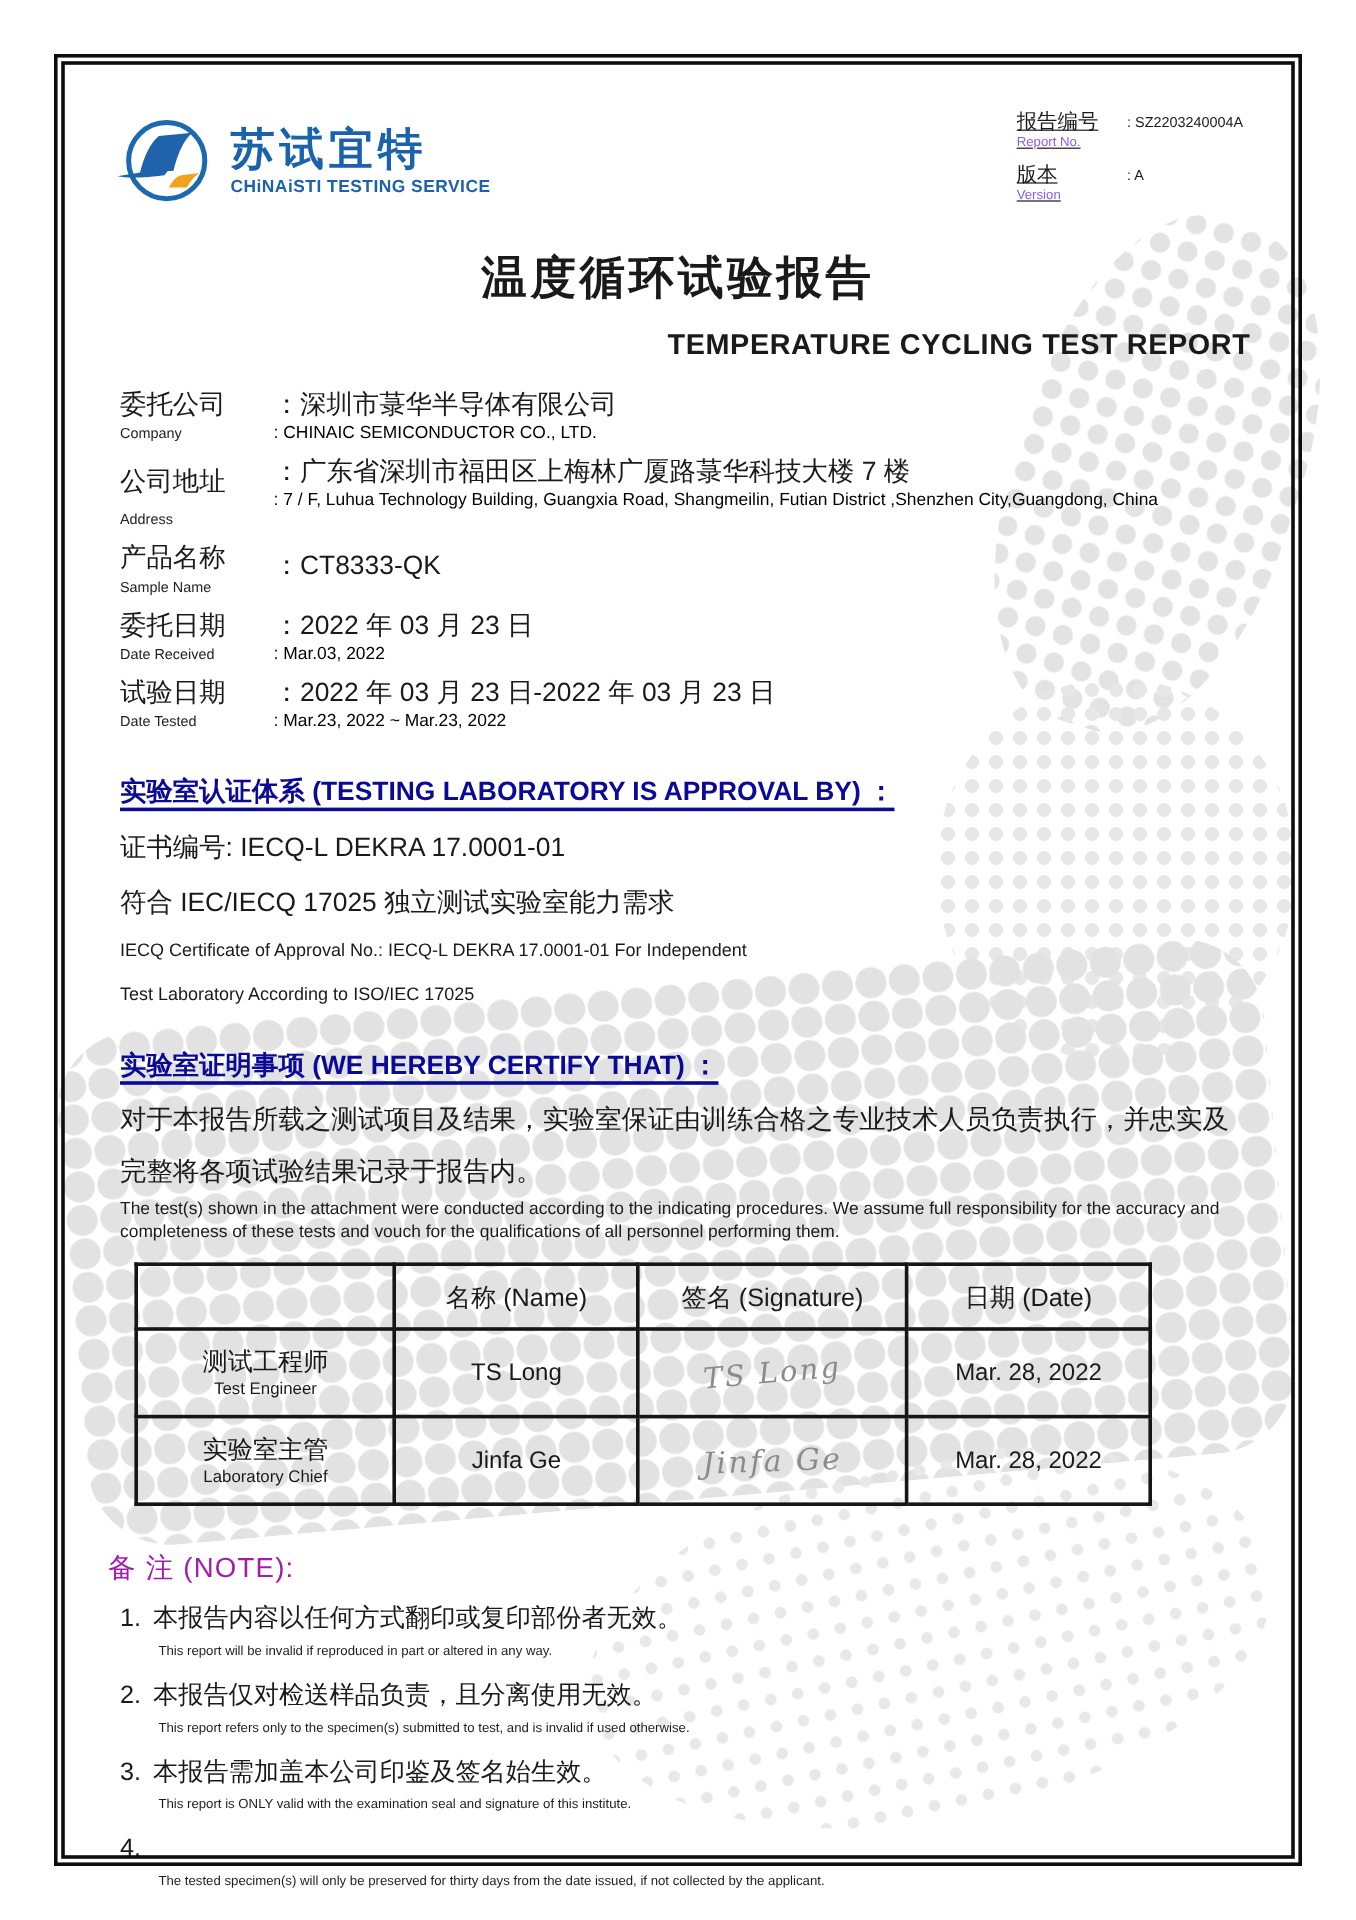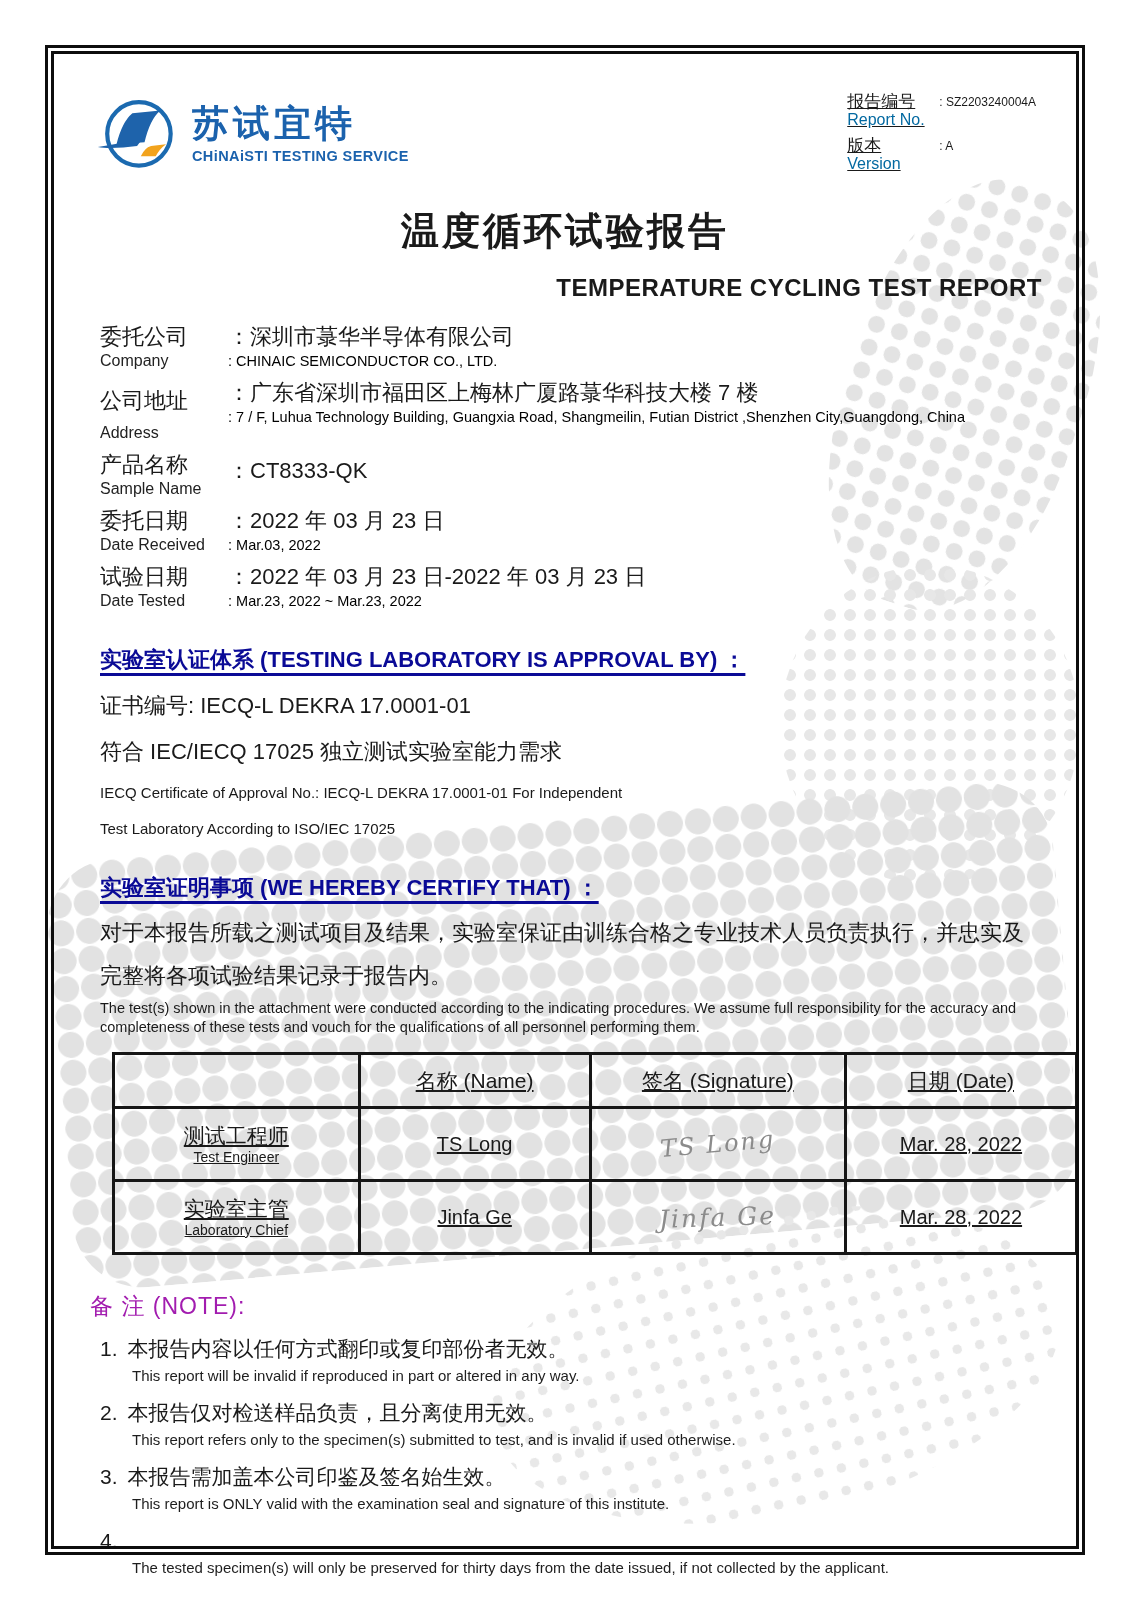--- a/index.html
+++ b/index.html
@@ -32,66 +32,66 @@
 
   .header-bar { display:flex; justify-content:space-between; align-items:flex-start; }
   .logo-wrap { display:flex; align-items:center; gap:12px; margin-left:8px; }
   .logo-text .brand-cn { font-size:37px; font-weight:bold; color:#1b62ad; letter-spacing:4px; line-height:1.1; }
   .logo-text .brand-en { font-size:14.5px; font-weight:bold; color:#1b62ad; letter-spacing:0.4px; margin-top:3px; }
 
   .meta-block { margin-right:6px; margin-top:2px; }
   .meta-row { display:flex; margin-bottom:9px; }
   .meta-labels { width:92px;text-decoration:underline; }
   .meta-label-cn { font-size:17px; color:#1a1a1a; line-height:20px; }
-  .meta-label-en { font-size:16px; color:#0369a1; line-height:15px; }
+  .meta-label-en { font-size:11px; color:#8b5cf6; line-height:15px; }
   .meta-value { font-size:12px; font-weight:500; padding-top:3px; white-space:nowrap; }
 
   .title-cn { text-align:center; font-size:38px; font-weight:bold; letter-spacing:3px; margin-top:26px; }
   .title-en { text-align:right; font-size:24px; font-weight:bold; letter-spacing:0.5px; margin-top:17px; }
 
   
   .fields { margin-top:20px; margin-left:12px; }
   .field-row { display:flex; margin-bottom:7px; }
   .field-labels { width:128px; flex-shrink:0; }
   .label-cn { font-size:22px; line-height:29px; white-space:nowrap; }
-  .label-en { font-size:16px; line-height:20px; color:#222; white-space:nowrap; }
+  .label-en { font-size:12px; line-height:20px; color:#222; white-space:nowrap; }
   .field-values { flex:1; max-width:790px; }
   .value-cn { font-size:22px; line-height:29px; }
   .value-en { font-size:14.5px; line-height:20px; color:#000000; }
 
   .section-header { font-size:22px; font-weight:bold; color:#0a0a96; margin-left:12px;
     text-decoration:underline; text-decoration-thickness:2.5px; text-underline-offset:6px;margin-top:34px; }
   .sec1 { margin-top:26px; }
   .sec1-line-cn { font-size:22px; margin:16px 0 0 12px; line-height:30px; }
   .sec1-line-en { font-size:15px; margin:16px 0 0 12px; line-height:20px; }
 
   .sec2 { margin-top:32px; }
   .certify-cn { font-size:22px; line-height:43px; margin:8px 0 0 12px; }
   .certify-en { font-size:14.5px; line-height:19px; margin:2px 0 0 12px; }
 
   
-  table.sig { border-collapse:collapse; margin:15px 0 0 24px; width:966px; background:transparent;text-decoration:underline; }
+  table.sig { border-collapse:collapse; margin:15px 0 0 24px; width:848px; background:transparent; }
   table.sig th, table.sig td { border:3px solid #161616; text-align:center; vertical-align:middle; }
   table.sig th { height:54px; font-size:21px; font-weight:normal; }
   table.sig td { height:73px; }
   .col-role { width:25.5%; } .col-name { width:24%; } .col-sig { width:26.5%; } .col-date { width:24%; }
   .role-cn { font-size:21px; line-height:26px; }
   .role-en { font-size:14px; line-height:17px; }
   .cell-name { font-size:20px; }
   .cell-date { font-size:20px; }
   .handwriting { display:inline-block; font-family:"DejaVu Serif",serif; font-style:italic;
     color:#8b8b8b; font-size:24px; transform:rotate(-5deg); letter-spacing:2px; }
   .hw2 { transform:rotate(-2deg); font-size:25px; }
 
   
   .notes { margin-top:36px; margin-left:2px; }
   .notes-heading { font-size:23px; font-weight:normal; color:#a21caf; letter-spacing:1px; }
   .note-item { margin-top:13px; }
   .note-cn-line { display:flex; gap:10px; font-size:21px; line-height:28px; margin-left:10px; }
-  .note-en { font-size:15px; line-height:20px; color:#1e1e1e; margin:3px 0 0 42px; }
+  .note-en { font-size:11px; line-height:20px; color:#1e1e1e; margin:3px 0 0 42px; }
 </style>
 </head>
 <body>
 
 <div class="frame-outer"></div>
 <div class="frame-inner"></div>
 
 <div class="ht ht-a"></div>
 <div class="ht ht-b"></div>
 <div class="ht ht-c"></div>

